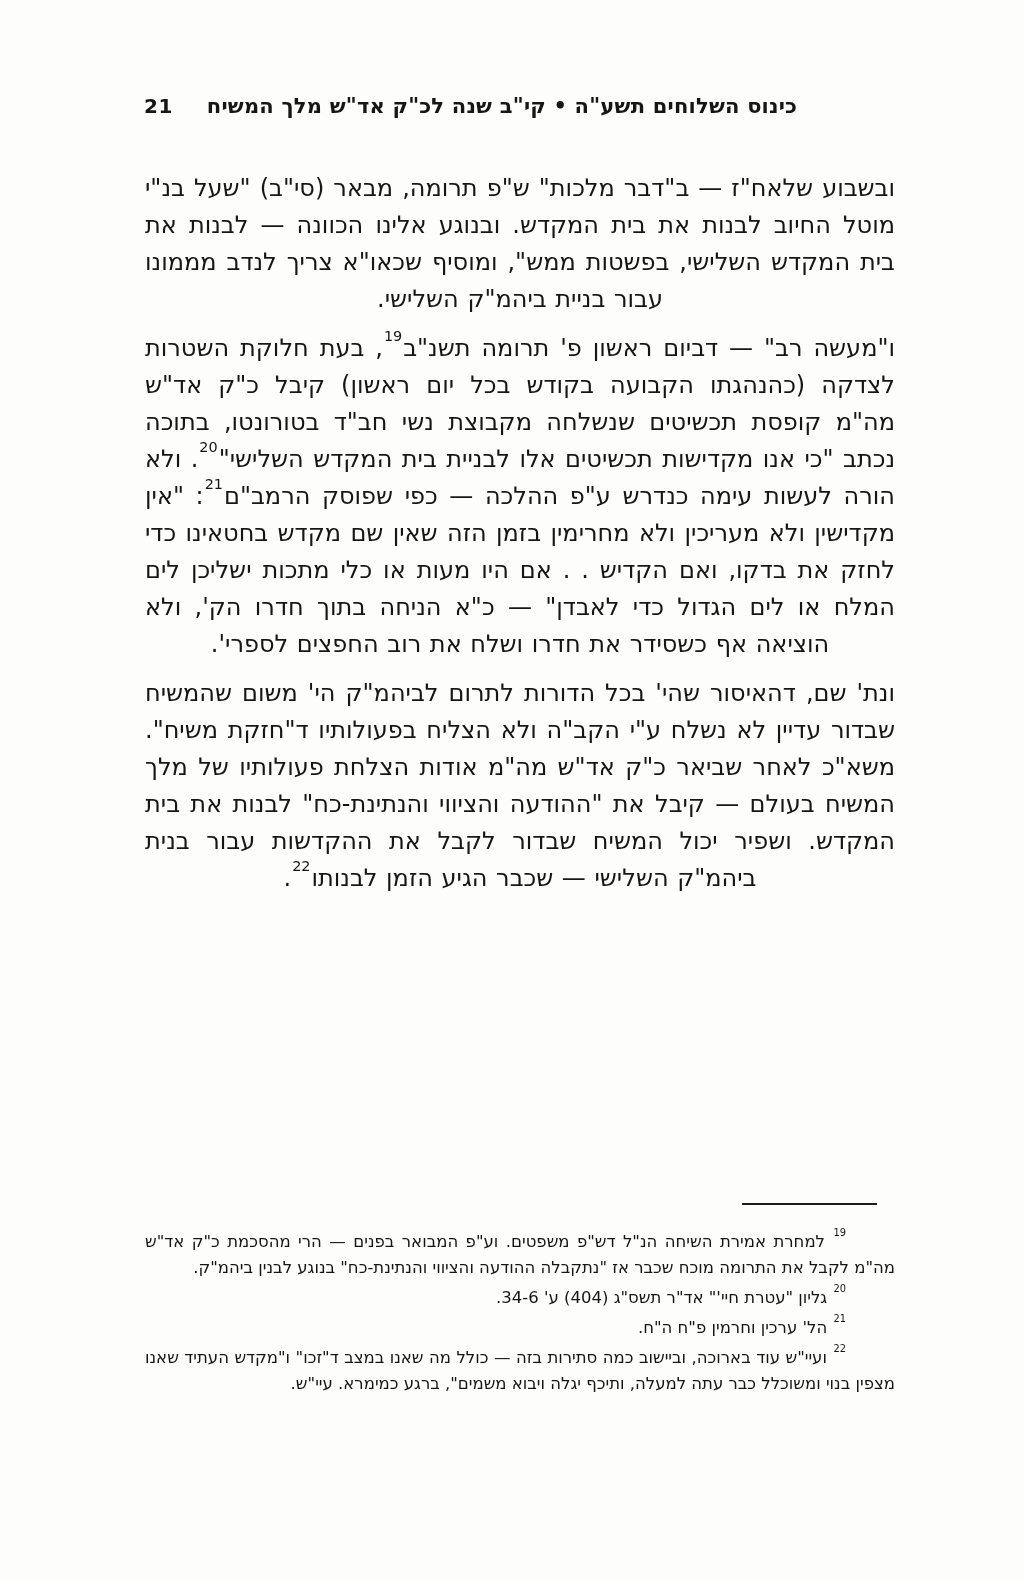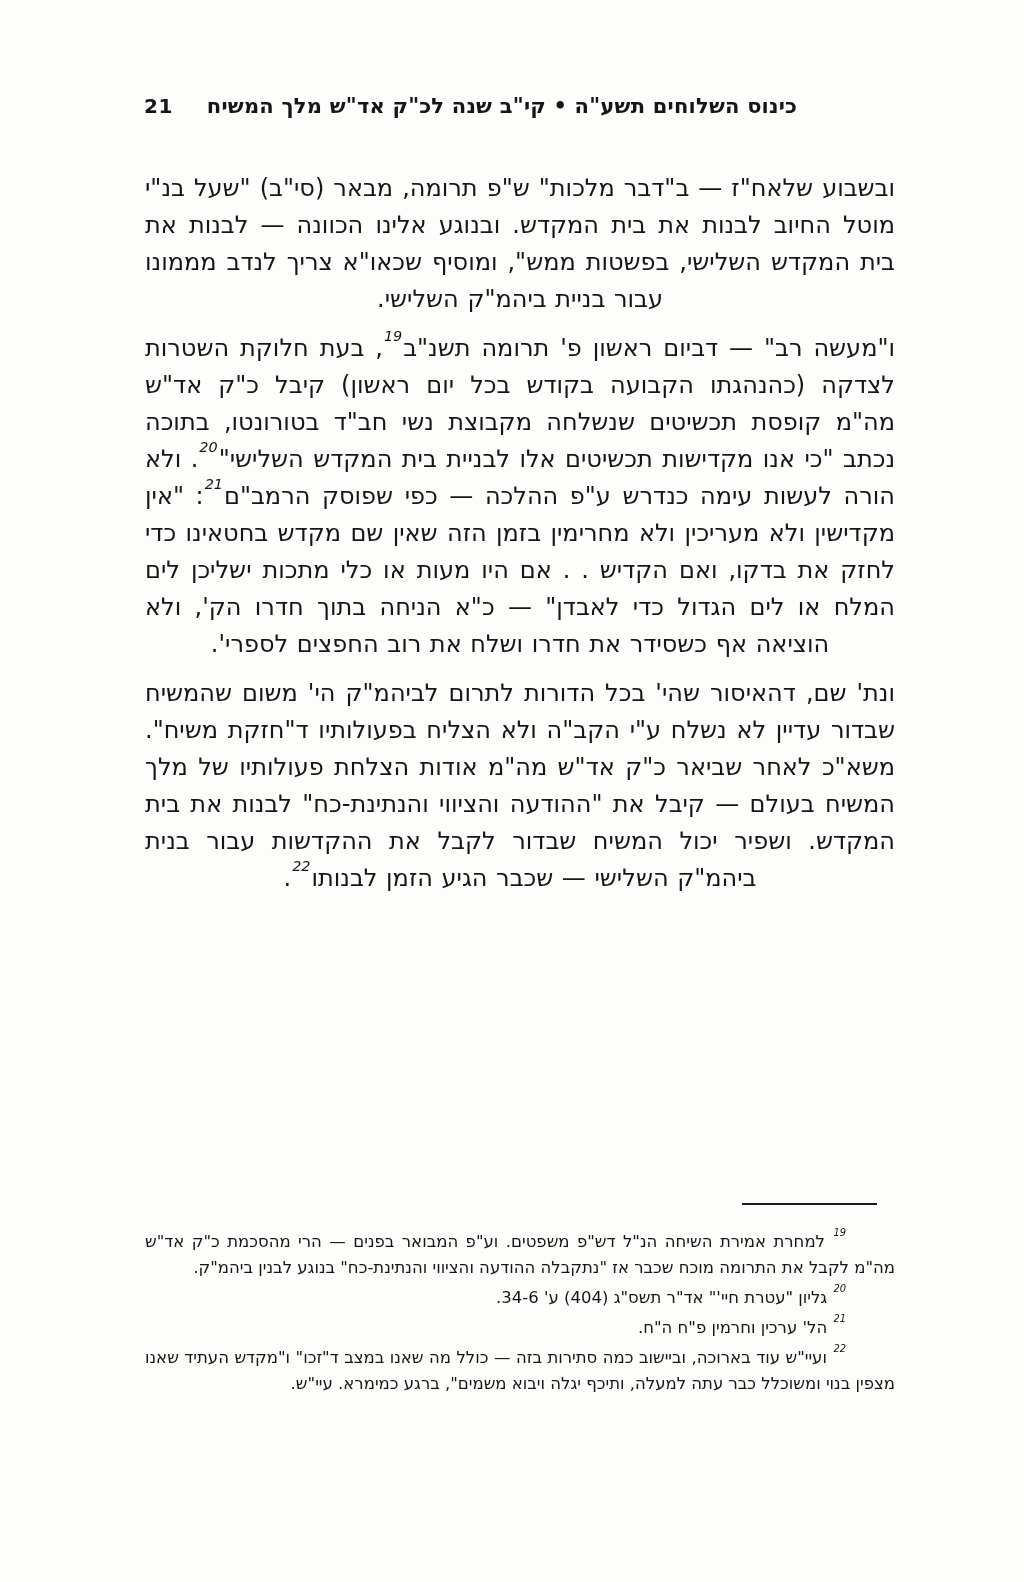--- a/index.html
+++ b/index.html
@@ -53,21 +53,20 @@
     text-align:justify;
     text-align-last:center;
     word-spacing:1px;
   }
   .para sup, .fn sup{
     font-size:0.60em;
     line-height:0;
     position:relative;
     top:-0.45em;
     padding:0 1px;
-    font-style:italic;
   }
   
   .footnotes{
     position:absolute;
     top:1203px;
     left:145px;
     width:750px;
     direction:rtl;
   }
   .fn-separator{

